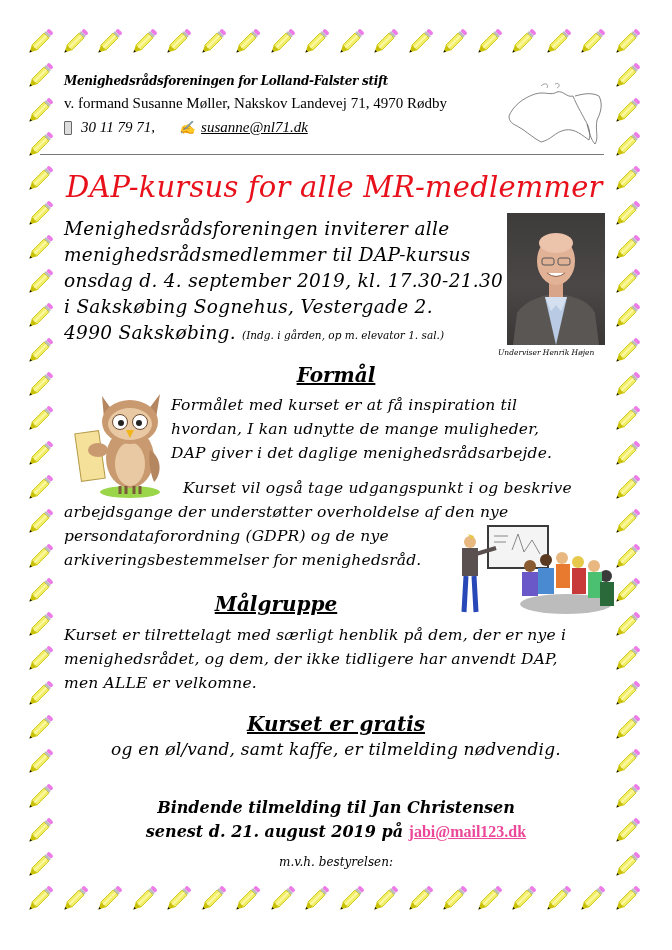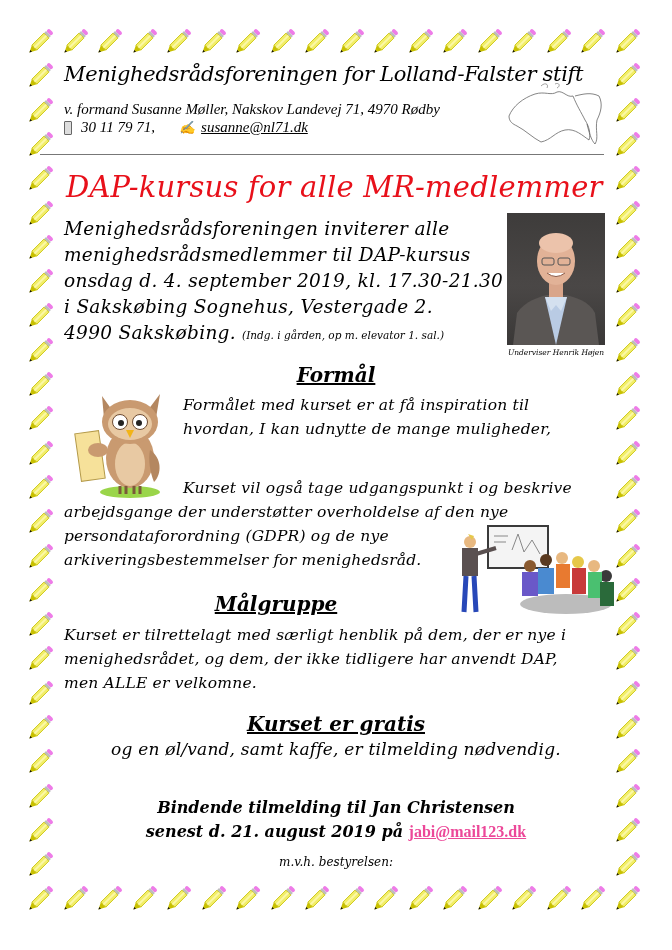--- a/index.html
+++ b/index.html
@@ -1,30 +1,30 @@
 <!DOCTYPE html>
 <html><head>
 <meta charset="utf-8">
 <style>
   html, body { margin:0; padding:0; background:#fff; }
   body { width:672px; height:950px; position:relative; overflow:hidden; font-family:"DejaVu Serif", serif; color:#000; }
   .pencil { position:absolute; width:28px; height:28px; }
   .pencil svg { width:28px; height:28px; display:block; }
   .abs { position:absolute; }
-  .org-title { left:64px; top:62px; font-family:"DejaVu Serif", serif; font-style:italic; font-weight:normal; font-size:21px; letter-spacing:-0.3px; white-space:nowrap; }
-  .org-addr { left:64px; top:101px; font-family:"Liberation Serif", serif; font-style:italic; font-size:15px; white-space:nowrap; }
+  .org-title { left:64px; top:74px; font-family:"DejaVu Serif", serif; font-style:italic; font-weight:bold; font-size:12px; letter-spacing:-0.3px; white-space:nowrap; }
+  .org-addr { left:64px; top:95px; font-family:"Liberation Serif", serif; font-size:15px; white-space:nowrap; }
   .org-contact { left:64px; top:119px; font-family:"Liberation Serif", serif; font-style:italic; font-size:15px; white-space:nowrap; display:flex; align-items:center; }
   .org-contact .email { text-decoration:underline; margin-left:6px; }
   .rule { left:40px; top:154px; width:564px; height:0; border-top:1.5px solid #777; }
   .map { left:505px; top:76px; width:112px; height:72px; }
   .main-title { left:66px; top:170px; width:540px; font-family:"DejaVu Serif", serif; font-style:italic; font-size:29px; color:#e8101a; white-space:nowrap; letter-spacing:0.2px; }
   .intro { left:64px; top:216px; font-family:"DejaVu Serif", serif; font-style:italic; font-size:18.5px; line-height:26px; white-space:nowrap; letter-spacing:0.3px; }
   .intro .small { font-size:10.5px; letter-spacing:0; }
   .photo { left:507px; top:213px; width:98px; height:132px; background:linear-gradient(180deg,#3e3c3b 0%,#4a4746 55%,#3a3837 100%); overflow:hidden; }
-  .photo-caption { left:498px; top:348px; width:116px; text-align:center; font-family:"DejaVu Serif", serif; font-style:italic; font-size:7.5px; white-space:nowrap; }
+  .photo-caption { left:498px; top:348px; width:116px; text-align:left; font-family:"DejaVu Serif", serif; font-style:italic; font-size:7.5px; white-space:nowrap; }
   .h2 { font-family:"DejaVu Serif", serif; font-style:italic; font-weight:bold; font-size:20px; text-decoration:underline; text-align:center; white-space:nowrap; }
   .body-text { font-family:"DejaVu Serif", serif; font-style:italic; font-size:15.5px; line-height:24px; white-space:nowrap; letter-spacing:0.2px; }
   .owl { left:72px; top:388px; width:106px; height:112px; }
   .meeting { left:458px; top:520px; width:160px; height:100px; }
   .link { color:#ec4899; text-decoration:underline; font-family:"Liberation Serif", serif; font-style:normal; font-weight:bold; }
   .centered { text-align:center; }
 </style>
 </head>
 <body>
 
@@ -1097,23 +1097,24 @@
     <circle cx="68" cy="34" r="7.5" fill="#fff" stroke="#6d4a30" stroke-width="1"></circle>
     <circle cx="49" cy="35" r="3" fill="#222"></circle>
     <circle cx="67" cy="35" r="3" fill="#222"></circle>
     <path d="M54,42 L62,42 L58,50 Z" fill="#f2b418"></path>
     <path d="M78,62 C90,70 90,86 82,94 C78,84 76,72 78,62 Z" fill="#b48760"></path>
     <rect x="6" y="44" width="24" height="48" fill="#f6e19a" stroke="#b49a4a" stroke-width="1" transform="rotate(-8 18 68)"></rect>
     <ellipse cx="26" cy="62" rx="10" ry="7" fill="#c99a70"></ellipse>
     <path d="M48,98 L48,106 M54,98 L54,106 M62,98 L62,106 M68,98 L68,106" stroke="#7a5a3a" stroke-width="3"></path>
   </svg>
 </div>
-<div class="abs body-text" style="left:183px;top:393px;">
+<div class="abs body-text" style="left:171px;top:393px;">
   <div>Formålet med kurset er at få inspiration til</div>
   <div>hvordan, I kan udnytte de mange muligheder,</div>
+  <div>DAP giver i det daglige menighedsrådsarbejde.</div>
 </div>
 <div class="abs body-text" style="left:183px;top:476px;">Kurset vil også tage udgangspunkt i og beskrive</div>
 <div class="abs body-text" style="left:64px;top:500px;">
   <div>arbejdsgange der understøtter overholdelse af den nye</div>
   <div>persondataforordning (GDPR) og de nye</div>
   <div>arkiveringsbestemmelser for menighedsråd.</div>
 </div>
 
 <div class="abs meeting">
   <svg viewBox="0 0 160 100" width="160" height="100">

